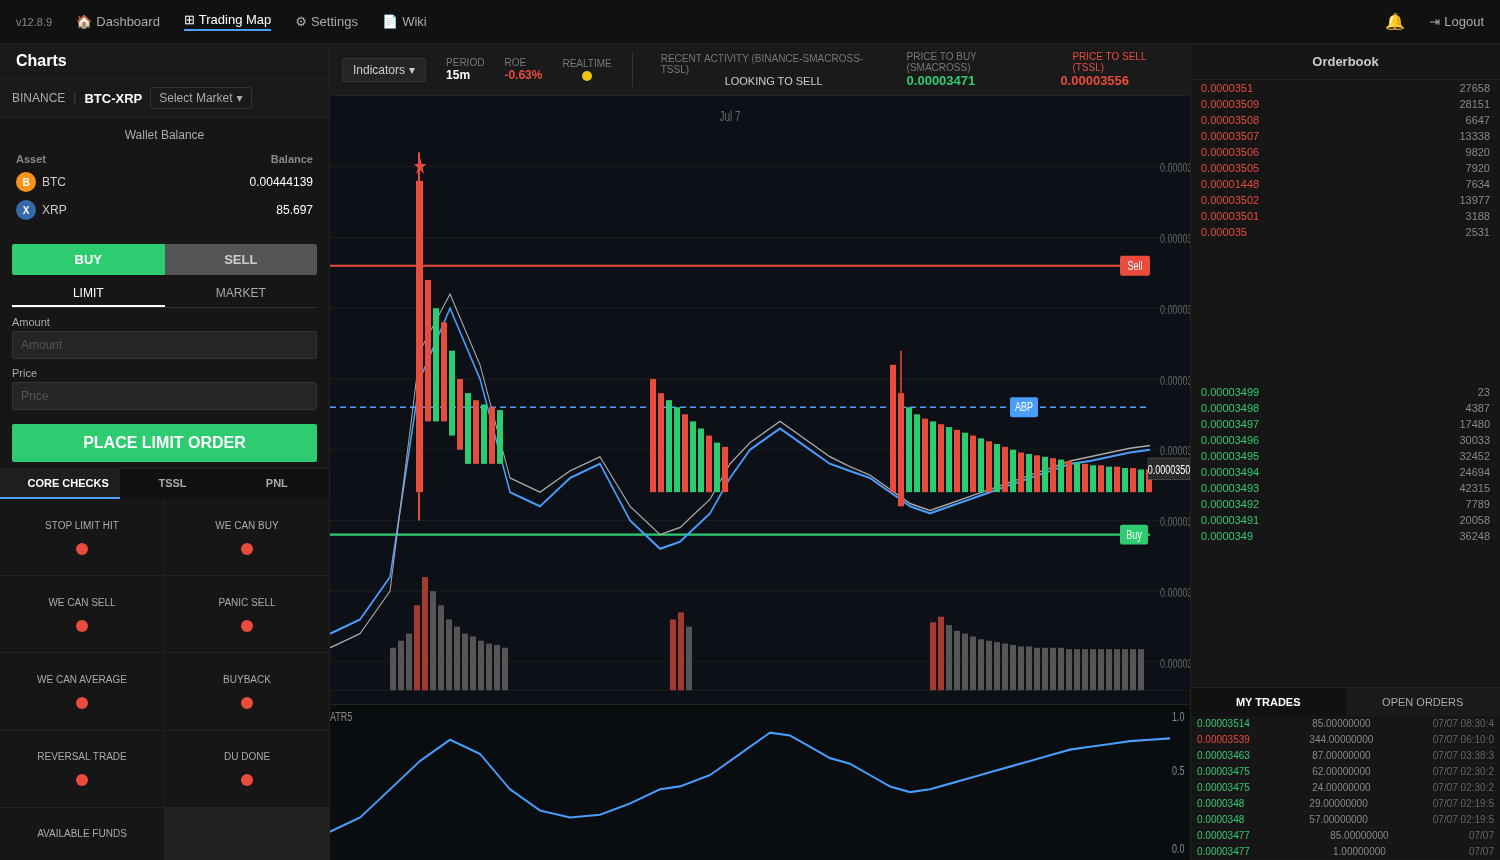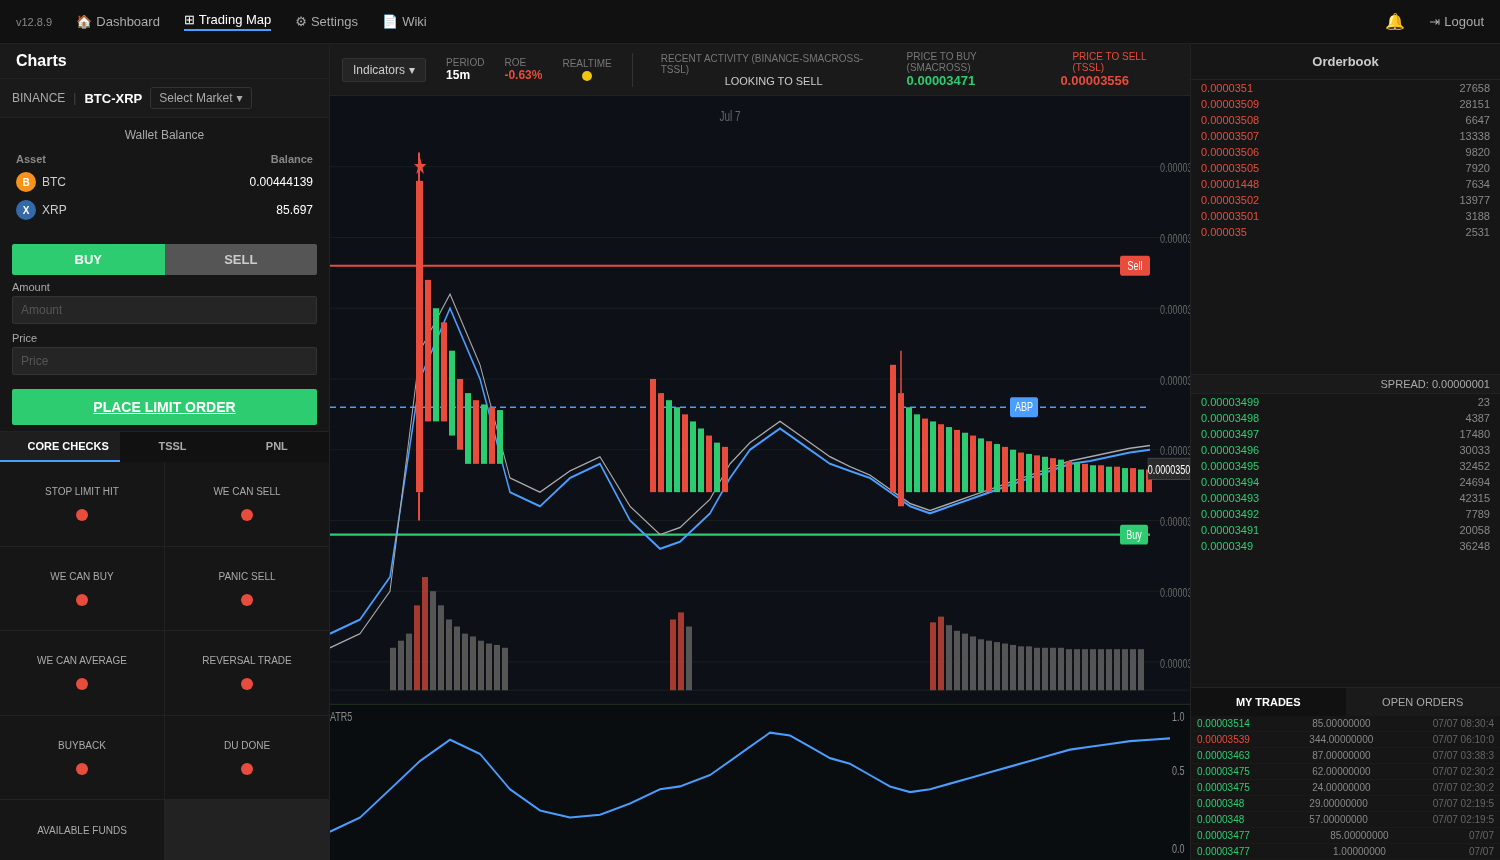--- a/index.html
+++ b/index.html
@@ -53,21 +53,21 @@
     .order-tab { flex: 1; text-align: center; padding: 5px; color: #aaa; cursor: pointer; font-size: 12px; }
     .order-tab.active { color: #fff; border-bottom: 2px solid #fff; }
 
     
     .field-group { margin: 0 12px 8px; }
     .field-label { color: #aaa; font-size: 11px; margin-bottom: 3px; }
     .field-input { width: 100%; background: #252525; border: 1px solid #333; color: #aaa; padding: 6px 8px; font-size: 12px; border-radius: 2px; }
     .field-input::placeholder { color: #555; }
 
     
-    .place-order-btn { margin: 6px 12px; background: #2ecc71; color: #fff; border: none; width: calc(100% - 24px); padding: 10px; font-weight: bold; cursor: pointer; font-size: 14px; border-radius: 2px; text-transform: uppercase; text-decoration: underline; }
+    .place-order-btn { margin: 6px 12px; background: #2ecc71; color: #fff; border: none; width: calc(100% - 24px); padding: 10px; font-weight: bold; cursor: pointer; font-size: 16px; border-radius: 2px; text-transform: uppercase; }
 
     
     .core-tabs { display: flex; background: #111; border-top: 1px solid #222; }
     .core-tab { flex: 1; text-align: center; padding: 8px 4px; color: #aaa; cursor: pointer; font-size: 11px; font-weight: bold; }
     .core-tab.active { background: #1e1e1e; color: #fff; border-bottom: 2px solid #4a9eff; padding-left: 20px; }
 
     
     .checks-grid { display: grid; grid-template-columns: 1fr 1fr; gap: 1px; background: #222; flex: 1; }
     .check-item { background: #161616; padding: 10px 8px; display: flex; flex-direction: column; align-items: center; justify-content: center; gap: 12px; }
     .check-label { color: #aaa; font-size: 10px; text-align: center; text-transform: uppercase; }
@@ -201,20 +201,24 @@
   </tr>
           </tbody>
       </table>
     </div>
 
     <div class="buysell-row">
       <button class="btn-buy">BUY</button>
       <button class="btn-sell">SELL</button>
     </div>
 
+    <div class="order-tabs">
+      <div class="order-tab active">LIMIT</div>
+      <div class="order-tab">MARKET</div>
+    </div>
 
     <div class="field-group">
       <div class="field-label">Amount</div>
       <input class="field-input" type="text" placeholder="Amount" style="">
     </div>
 
     <div class="field-group">
       <div class="field-label">Price</div>
       <input class="field-input" type="text" placeholder="Price" style="">
     </div>
@@ -226,41 +230,41 @@
         <div class="core-tab">TSSL</div>
         <div class="core-tab">PNL</div>
       </div>
 
     <div class="checks-grid" id="checks-grid">
         <div class="check-item">
     <span class="check-label">STOP LIMIT HIT</span>
     <div class="check-dot"></div>
   </div>
         <div class="check-item">
+    <span class="check-label">WE CAN BUY</span>
+    <div class="check-dot"></div>
+  </div>
+        <div class="check-item">
     <span class="check-label">WE CAN SELL</span>
     <div class="check-dot"></div>
   </div>
         <div class="check-item">
-    <span class="check-label">WE CAN BUY</span>
-    <div class="check-dot"></div>
-  </div>
-        <div class="check-item">
     <span class="check-label">PANIC SELL</span>
     <div class="check-dot"></div>
   </div>
         <div class="check-item">
     <span class="check-label">WE CAN AVERAGE</span>
     <div class="check-dot"></div>
   </div>
         <div class="check-item">
+    <span class="check-label">BUYBACK</span>
+    <div class="check-dot"></div>
+  </div>
+        <div class="check-item">
     <span class="check-label">REVERSAL TRADE</span>
-    <div class="check-dot"></div>
-  </div>
-        <div class="check-item">
-    <span class="check-label">BUYBACK</span>
     <div class="check-dot"></div>
   </div>
         <div class="check-item">
     <span class="check-label">DU DONE</span>
     <div class="check-dot"></div>
   </div>
         <div class="check-item">
     <span class="check-label">AVAILABLE FUNDS</span>
 
   </div>
@@ -509,24 +513,20 @@
         <div class="ob-row">
           <span class="ob-price">0.00003501</span>
           <span class="ob-qty">3188</span>
         </div>
         <div class="ob-row">
           <span class="ob-price">0.000035</span>
           <span class="ob-qty">2531</span>
         </div>
       </div>
 
-    <div class="spread-row">
-      <span>SPREAD:</span>&nbsp;
-      <span>0.00000001</span>
-    </div>
 
     <div class="orderbook-list" id="bids-list">
         <div class="ob-row">
           <span class="ob-price green">0.00003499</span>
           <span class="ob-qty">23</span>
         </div>
         <div class="ob-row">
           <span class="ob-price green">0.00003498</span>
           <span class="ob-qty">4387</span>
         </div>

